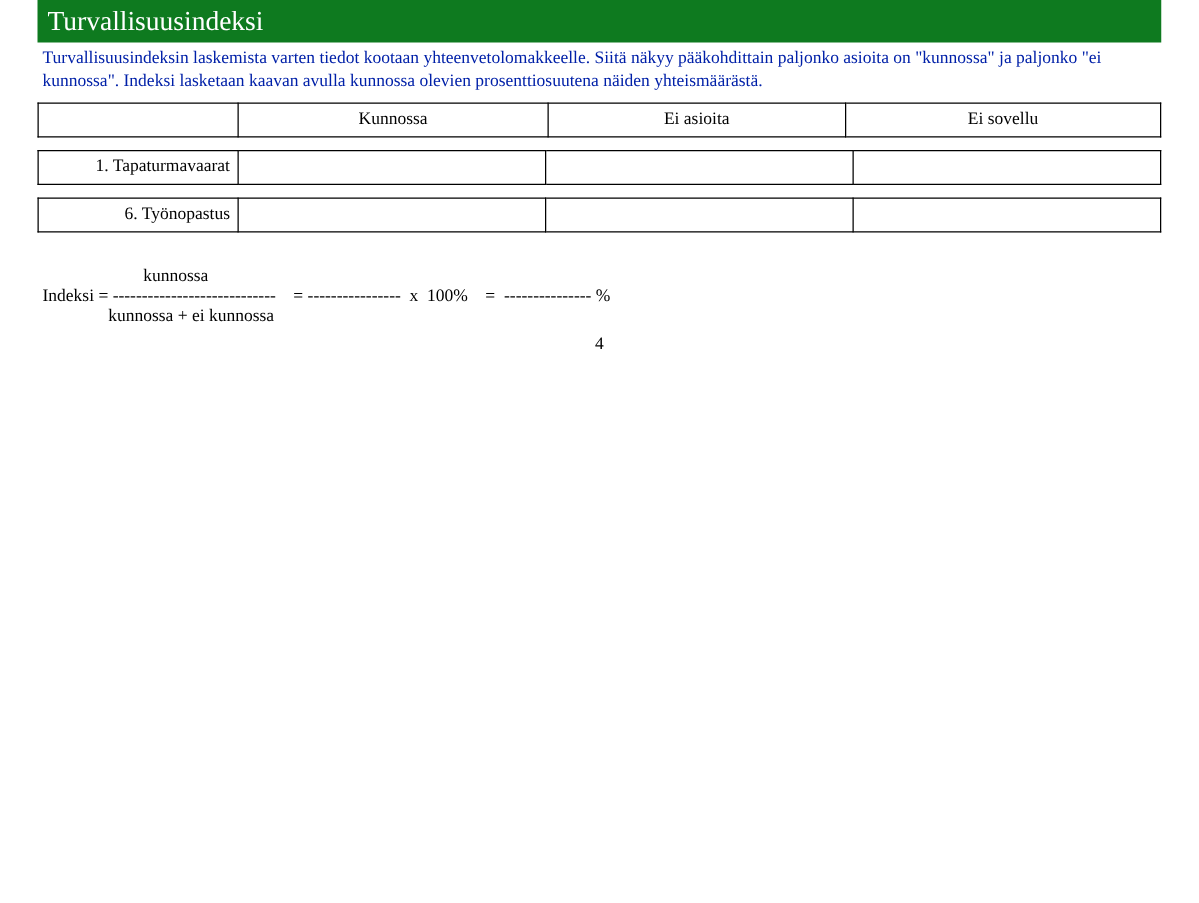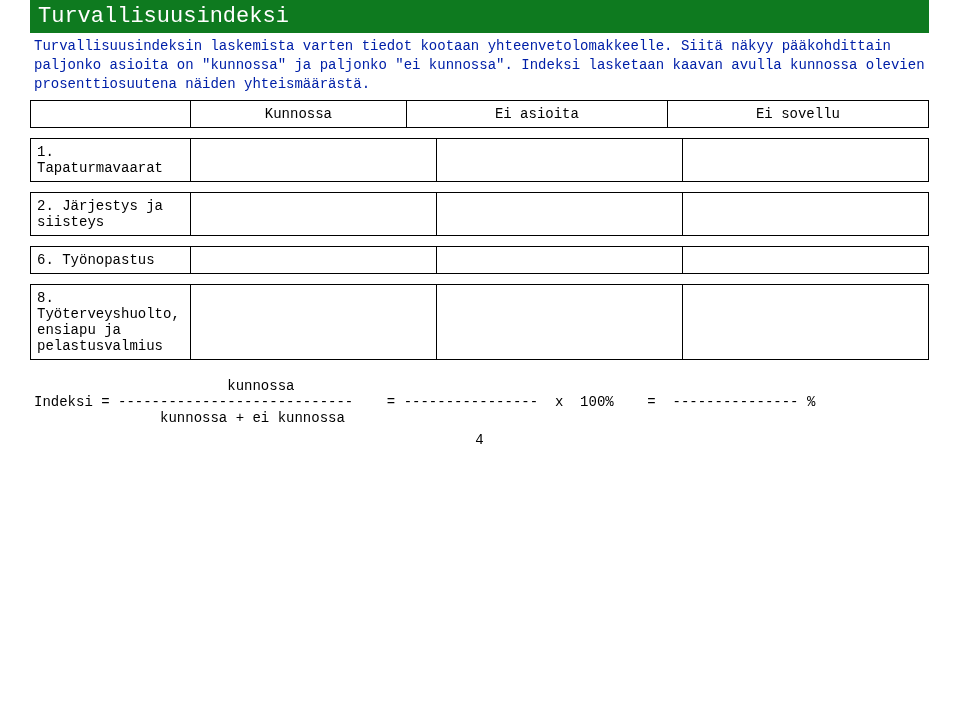--- a/index.html
+++ b/index.html
@@ -7,21 +7,20 @@
     font-family: "Times New Roman", Times, serif;
     background: #fff;
     width: 959px;
     height: 722px;
     padding: 0;
     color: #000;
     font-size: 14px;
   }
   .page {
     padding: 0 30px 0 30px;
-    font-family: Liberation Mono, monospace;
   }
   .header-bar {
     background: #0e7a1f;
     color: #fff;
     padding: 4px 8px;
     font-size: 22px;
     margin-bottom: 4px;
   }
   .intro {
     color: #0020a8;
@@ -43,21 +42,21 @@
     border-collapse: collapse;
     width: 100%;
   }
   td {
     border: 1px solid #000;
     padding: 5px 6px;
     font-size: 14px;
     vertical-align: top;
   }
   td.hdr { text-align: center; }
-  td.lbl { width: 160px; }
+  td.lbl { width: 160px; text-align: right; }
   .tblock { margin-bottom: 10px; }
   .tblock.first { margin-bottom: 10px; }
   .row8 td { height: 50px; }
 </style>
 </head>
 <body>
 
 <div class="page">
   <div class="header-bar">
     <span>Turvallisuusindeksi</span>
@@ -84,32 +83,20 @@
           <tr>
         <td class="lbl">1. Tapaturmavaarat</td>
         <td></td>
         <td></td>
         <td></td>
       </tr>
     </tbody>
       </table>
   </div>
 
-  <div class="tblock">
-    <table>
-      <tbody>
-          <tr>
-        <td class="lbl">2. Järjestys ja siisteys</td>
-        <td></td>
-        <td></td>
-        <td></td>
-      </tr>
-    </tbody>
-      </table>
-  </div>
 
 
 
 
   <div class="tblock">
     <table>
       <tbody>
           <tr>
         <td class="lbl">6. Työnopastus</td>
         <td></td>
@@ -117,26 +104,20 @@
         <td></td>
       </tr>
     </tbody>
       </table>
   </div>
 
 
   <div class="tblock">
     <table>
       <tbody>
-          <tr class="row8">
-        <td class="lbl">8. Työterveyshuolto, ensiapu ja pelastusvalmius</td>
-        <td></td>
-        <td></td>
-        <td></td>
-      </tr>
     </tbody>
       </table>
   </div>
 
   <div class="formula">                       kunnossa
 Indeksi = ----------------------------    = ----------------  x  100%    =  --------------- %
                kunnossa + ei kunnossa</div>
 
   <div class="page-num">4</div>
 </div>

